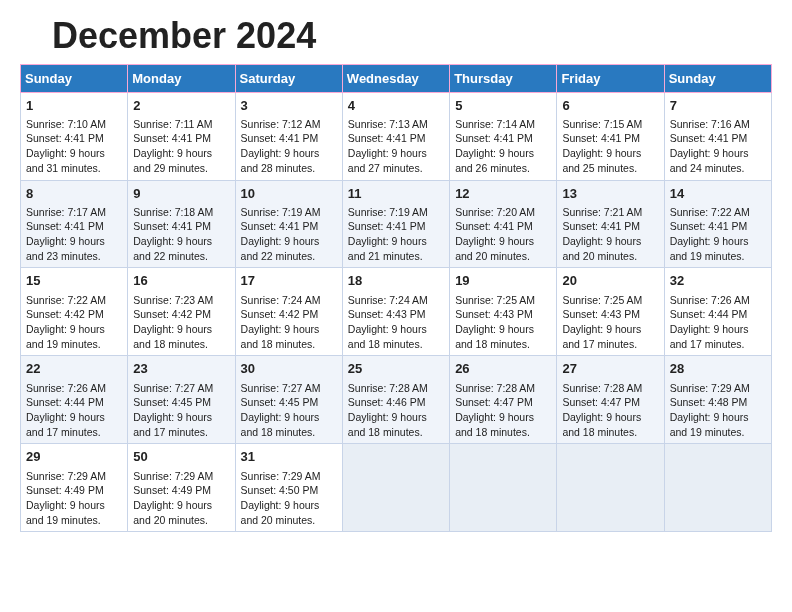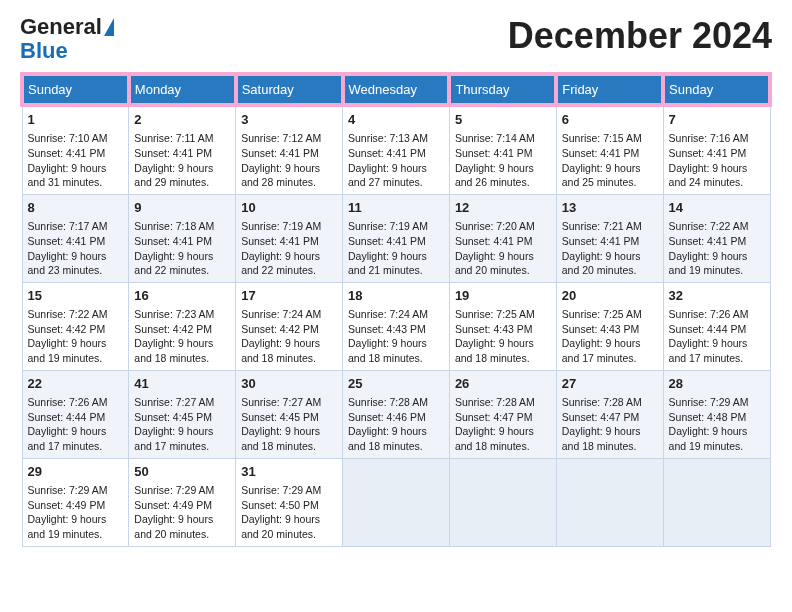--- a/index.html
+++ b/index.html
@@ -55,24 +55,24 @@
     }
     table {
       width: 100%;
       border-collapse: collapse;
       margin-top: 8px;
     }
     thead th {
       background: #2979c0;
       color: #fff;
       font-size: 13px;
-      font-weight: normal;
+      font-weight: bold;
       padding: 6px 4px;
       text-align: left;
-      border: 4px solid #f9a8d4;
+      border: 1px solid #f9a8d4;
     }
     tbody tr {
       vertical-align: top;
     }
     tbody tr:nth-child(odd) {
       background: #fff;
     }
     tbody tr:nth-child(even) {
       background: #f0f4fa;
     }
@@ -95,27 +95,20 @@
     }
     
     tbody tr td {
       height: 72px;
     }
   </style>
 </head>
 <body>
 
 <div class="header-top">
-  <div class="logo">
-    <div class="logo-text">
-      <span class="logo-general">General</span>
-      <span class="logo-triangle"></span>
-    </div>
-    <span class="logo-blue" style="font-size:22px;font-weight:bold;color:#1a6eb5;">Blue</span>
-  </div>
   <div class="title-block">
     <h1>December 2024</h1>
   </div>
 </div>
 
 <table>
   <thead>
     <tr>
     <th>Sunday</th>
         <th>Monday</th>
@@ -149,21 +142,21 @@
         <td><span class="day-num">15</span>Sunrise: 7:22 AM<br>Sunset: 4:42 PM<br>Daylight: 9 hours and 19 minutes.</td>
         <td><span class="day-num">16</span>Sunrise: 7:23 AM<br>Sunset: 4:42 PM<br>Daylight: 9 hours and 18 minutes.</td>
         <td><span class="day-num">17</span>Sunrise: 7:24 AM<br>Sunset: 4:42 PM<br>Daylight: 9 hours and 18 minutes.</td>
         <td><span class="day-num">18</span>Sunrise: 7:24 AM<br>Sunset: 4:43 PM<br>Daylight: 9 hours and 18 minutes.</td>
         <td><span class="day-num">19</span>Sunrise: 7:25 AM<br>Sunset: 4:43 PM<br>Daylight: 9 hours and 18 minutes.</td>
         <td><span class="day-num">20</span>Sunrise: 7:25 AM<br>Sunset: 4:43 PM<br>Daylight: 9 hours and 17 minutes.</td>
         <td><span class="day-num">32</span>Sunrise: 7:26 AM<br>Sunset: 4:44 PM<br>Daylight: 9 hours and 17 minutes.</td>
       </tr>
       <tr>
         <td><span class="day-num">22</span>Sunrise: 7:26 AM<br>Sunset: 4:44 PM<br>Daylight: 9 hours and 17 minutes.</td>
-        <td><span class="day-num">41</span>Sunrise: 7:27 AM<br>Sunset: 4:45 PM<br>Daylight: 9 hours and 17 minutes.</td>
+        <td><span class="day-num">23</span>Sunrise: 7:27 AM<br>Sunset: 4:45 PM<br>Daylight: 9 hours and 17 minutes.</td>
         <td><span class="day-num">30</span>Sunrise: 7:27 AM<br>Sunset: 4:45 PM<br>Daylight: 9 hours and 18 minutes.</td>
         <td><span class="day-num">25</span>Sunrise: 7:28 AM<br>Sunset: 4:46 PM<br>Daylight: 9 hours and 18 minutes.</td>
         <td><span class="day-num">26</span>Sunrise: 7:28 AM<br>Sunset: 4:47 PM<br>Daylight: 9 hours and 18 minutes.</td>
         <td><span class="day-num">27</span>Sunrise: 7:28 AM<br>Sunset: 4:47 PM<br>Daylight: 9 hours and 18 minutes.</td>
         <td><span class="day-num">28</span>Sunrise: 7:29 AM<br>Sunset: 4:48 PM<br>Daylight: 9 hours and 19 minutes.</td>
       </tr>
       <tr>
         <td><span class="day-num">29</span>Sunrise: 7:29 AM<br>Sunset: 4:49 PM<br>Daylight: 9 hours and 19 minutes.</td>
         <td><span class="day-num">50</span>Sunrise: 7:29 AM<br>Sunset: 4:49 PM<br>Daylight: 9 hours and 20 minutes.</td>
         <td><span class="day-num">31</span>Sunrise: 7:29 AM<br>Sunset: 4:50 PM<br>Daylight: 9 hours and 20 minutes.</td>

